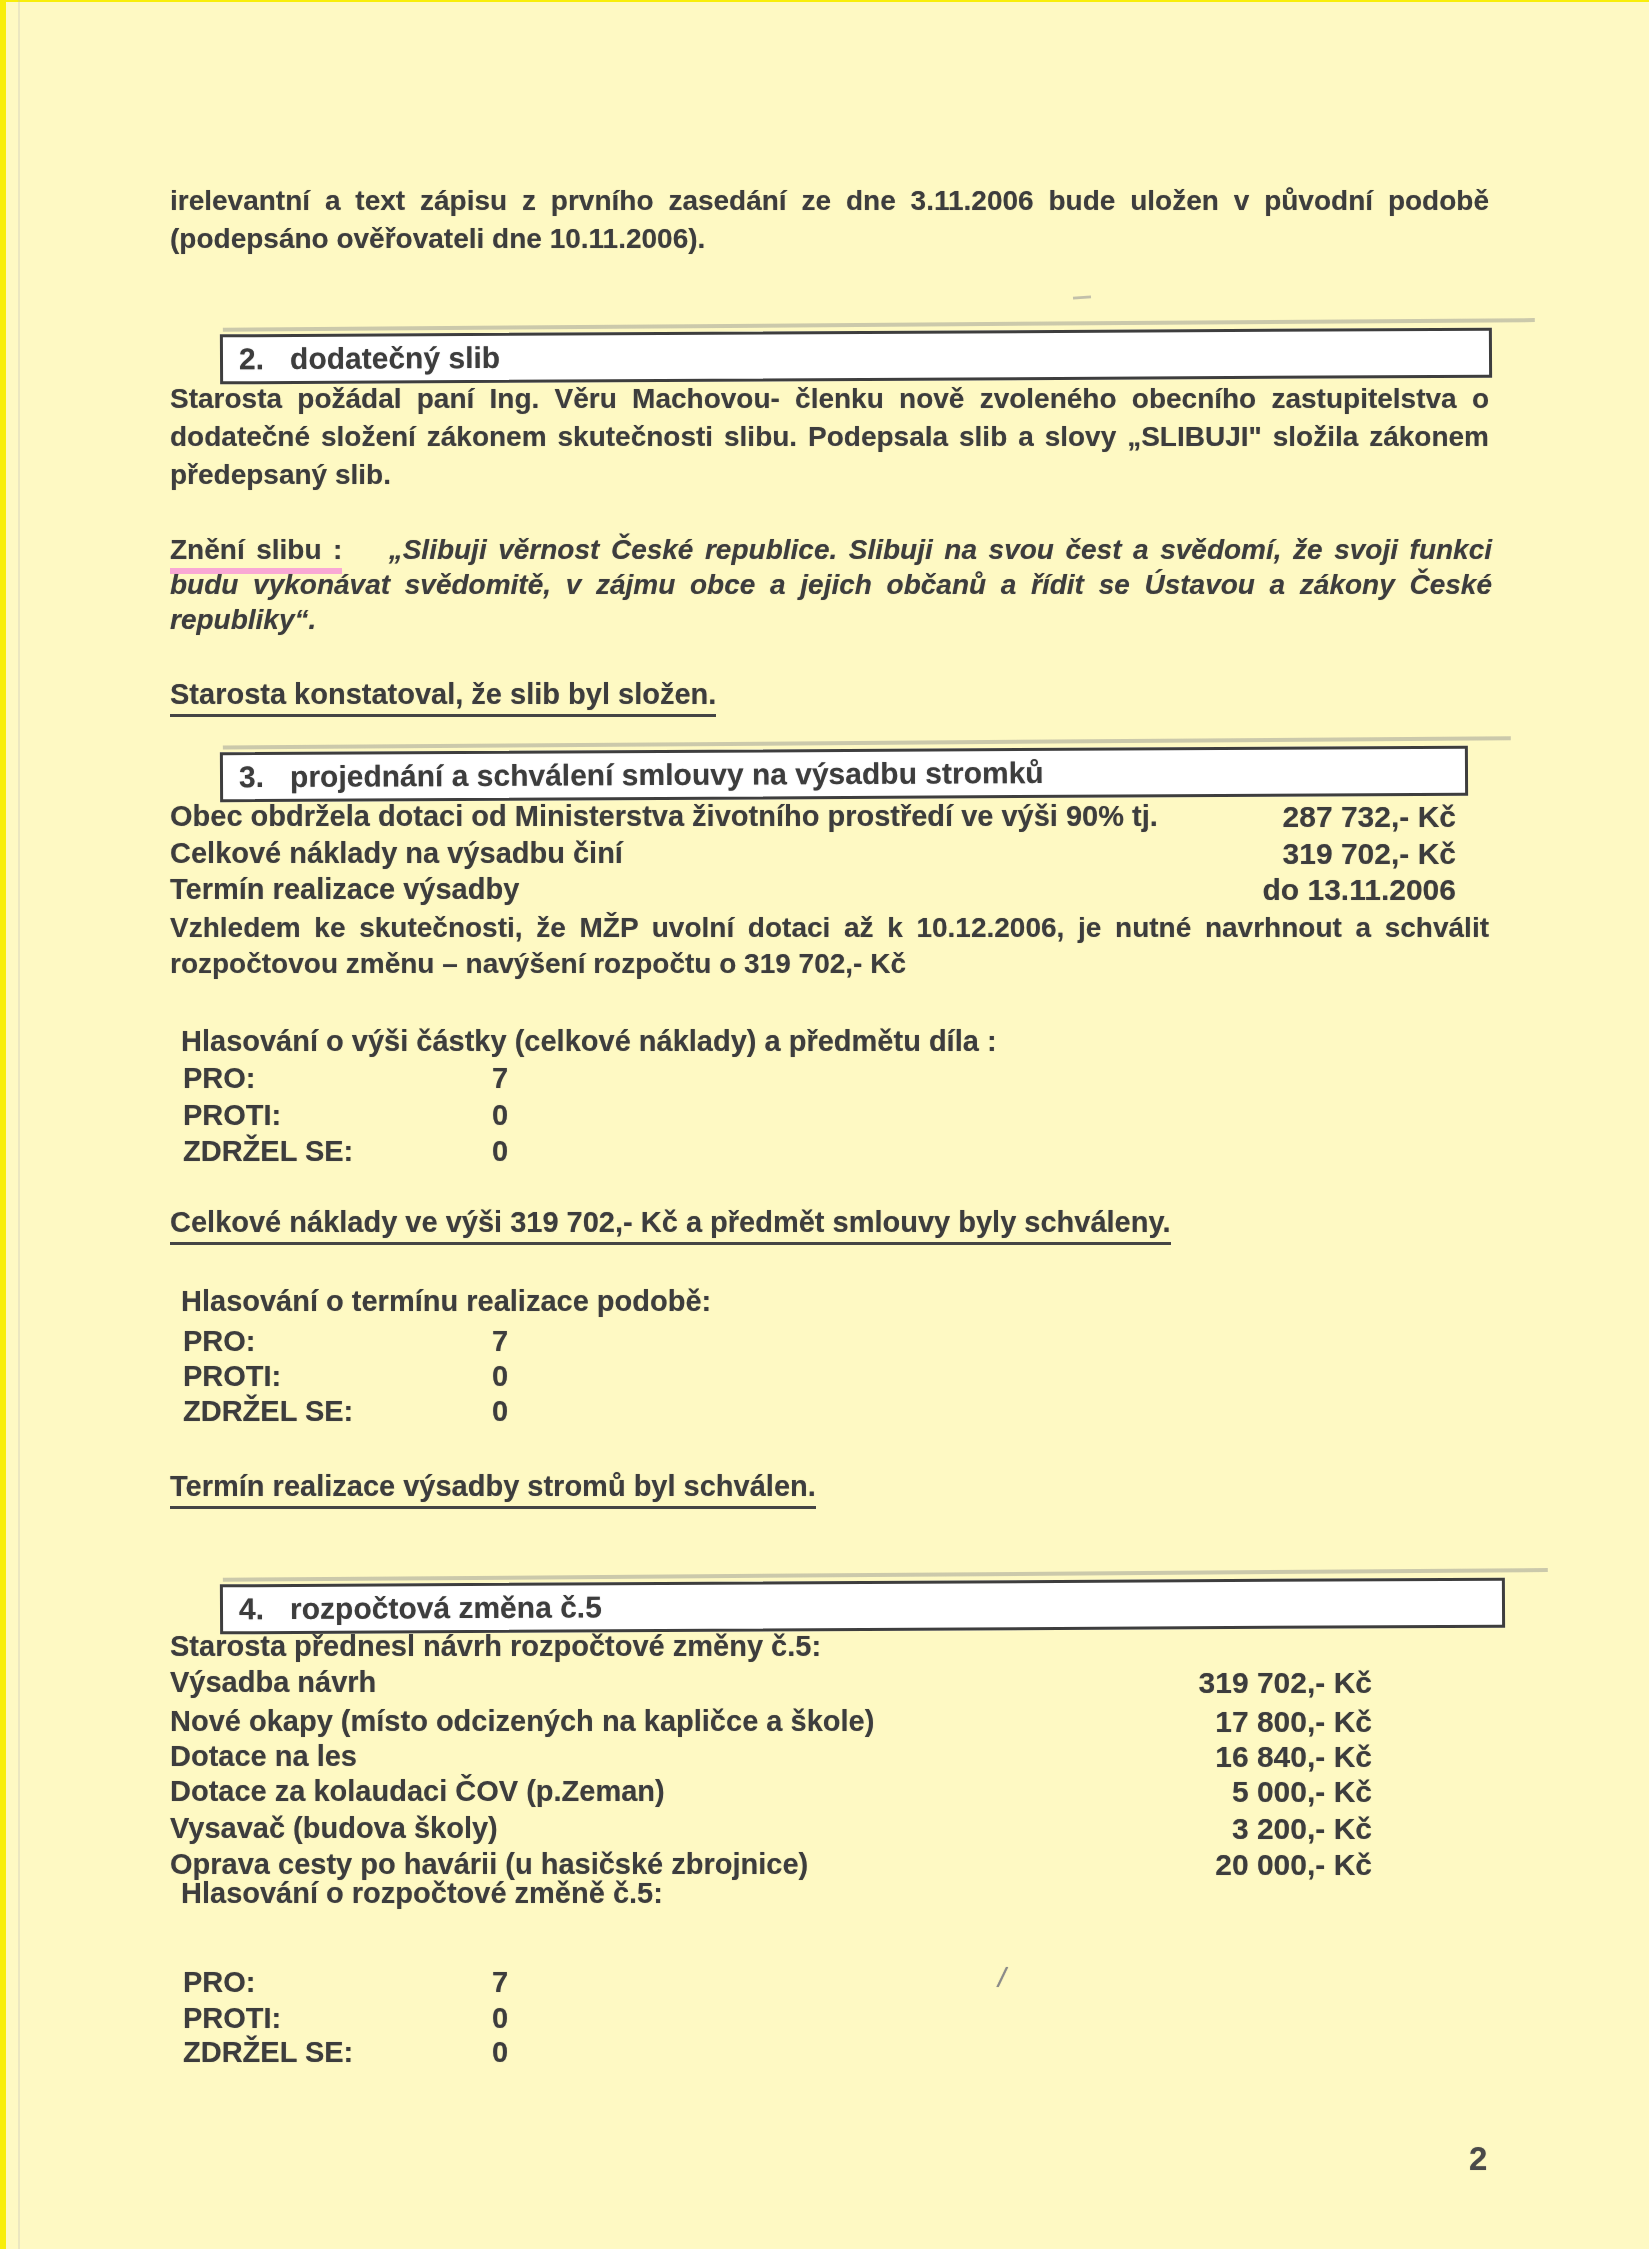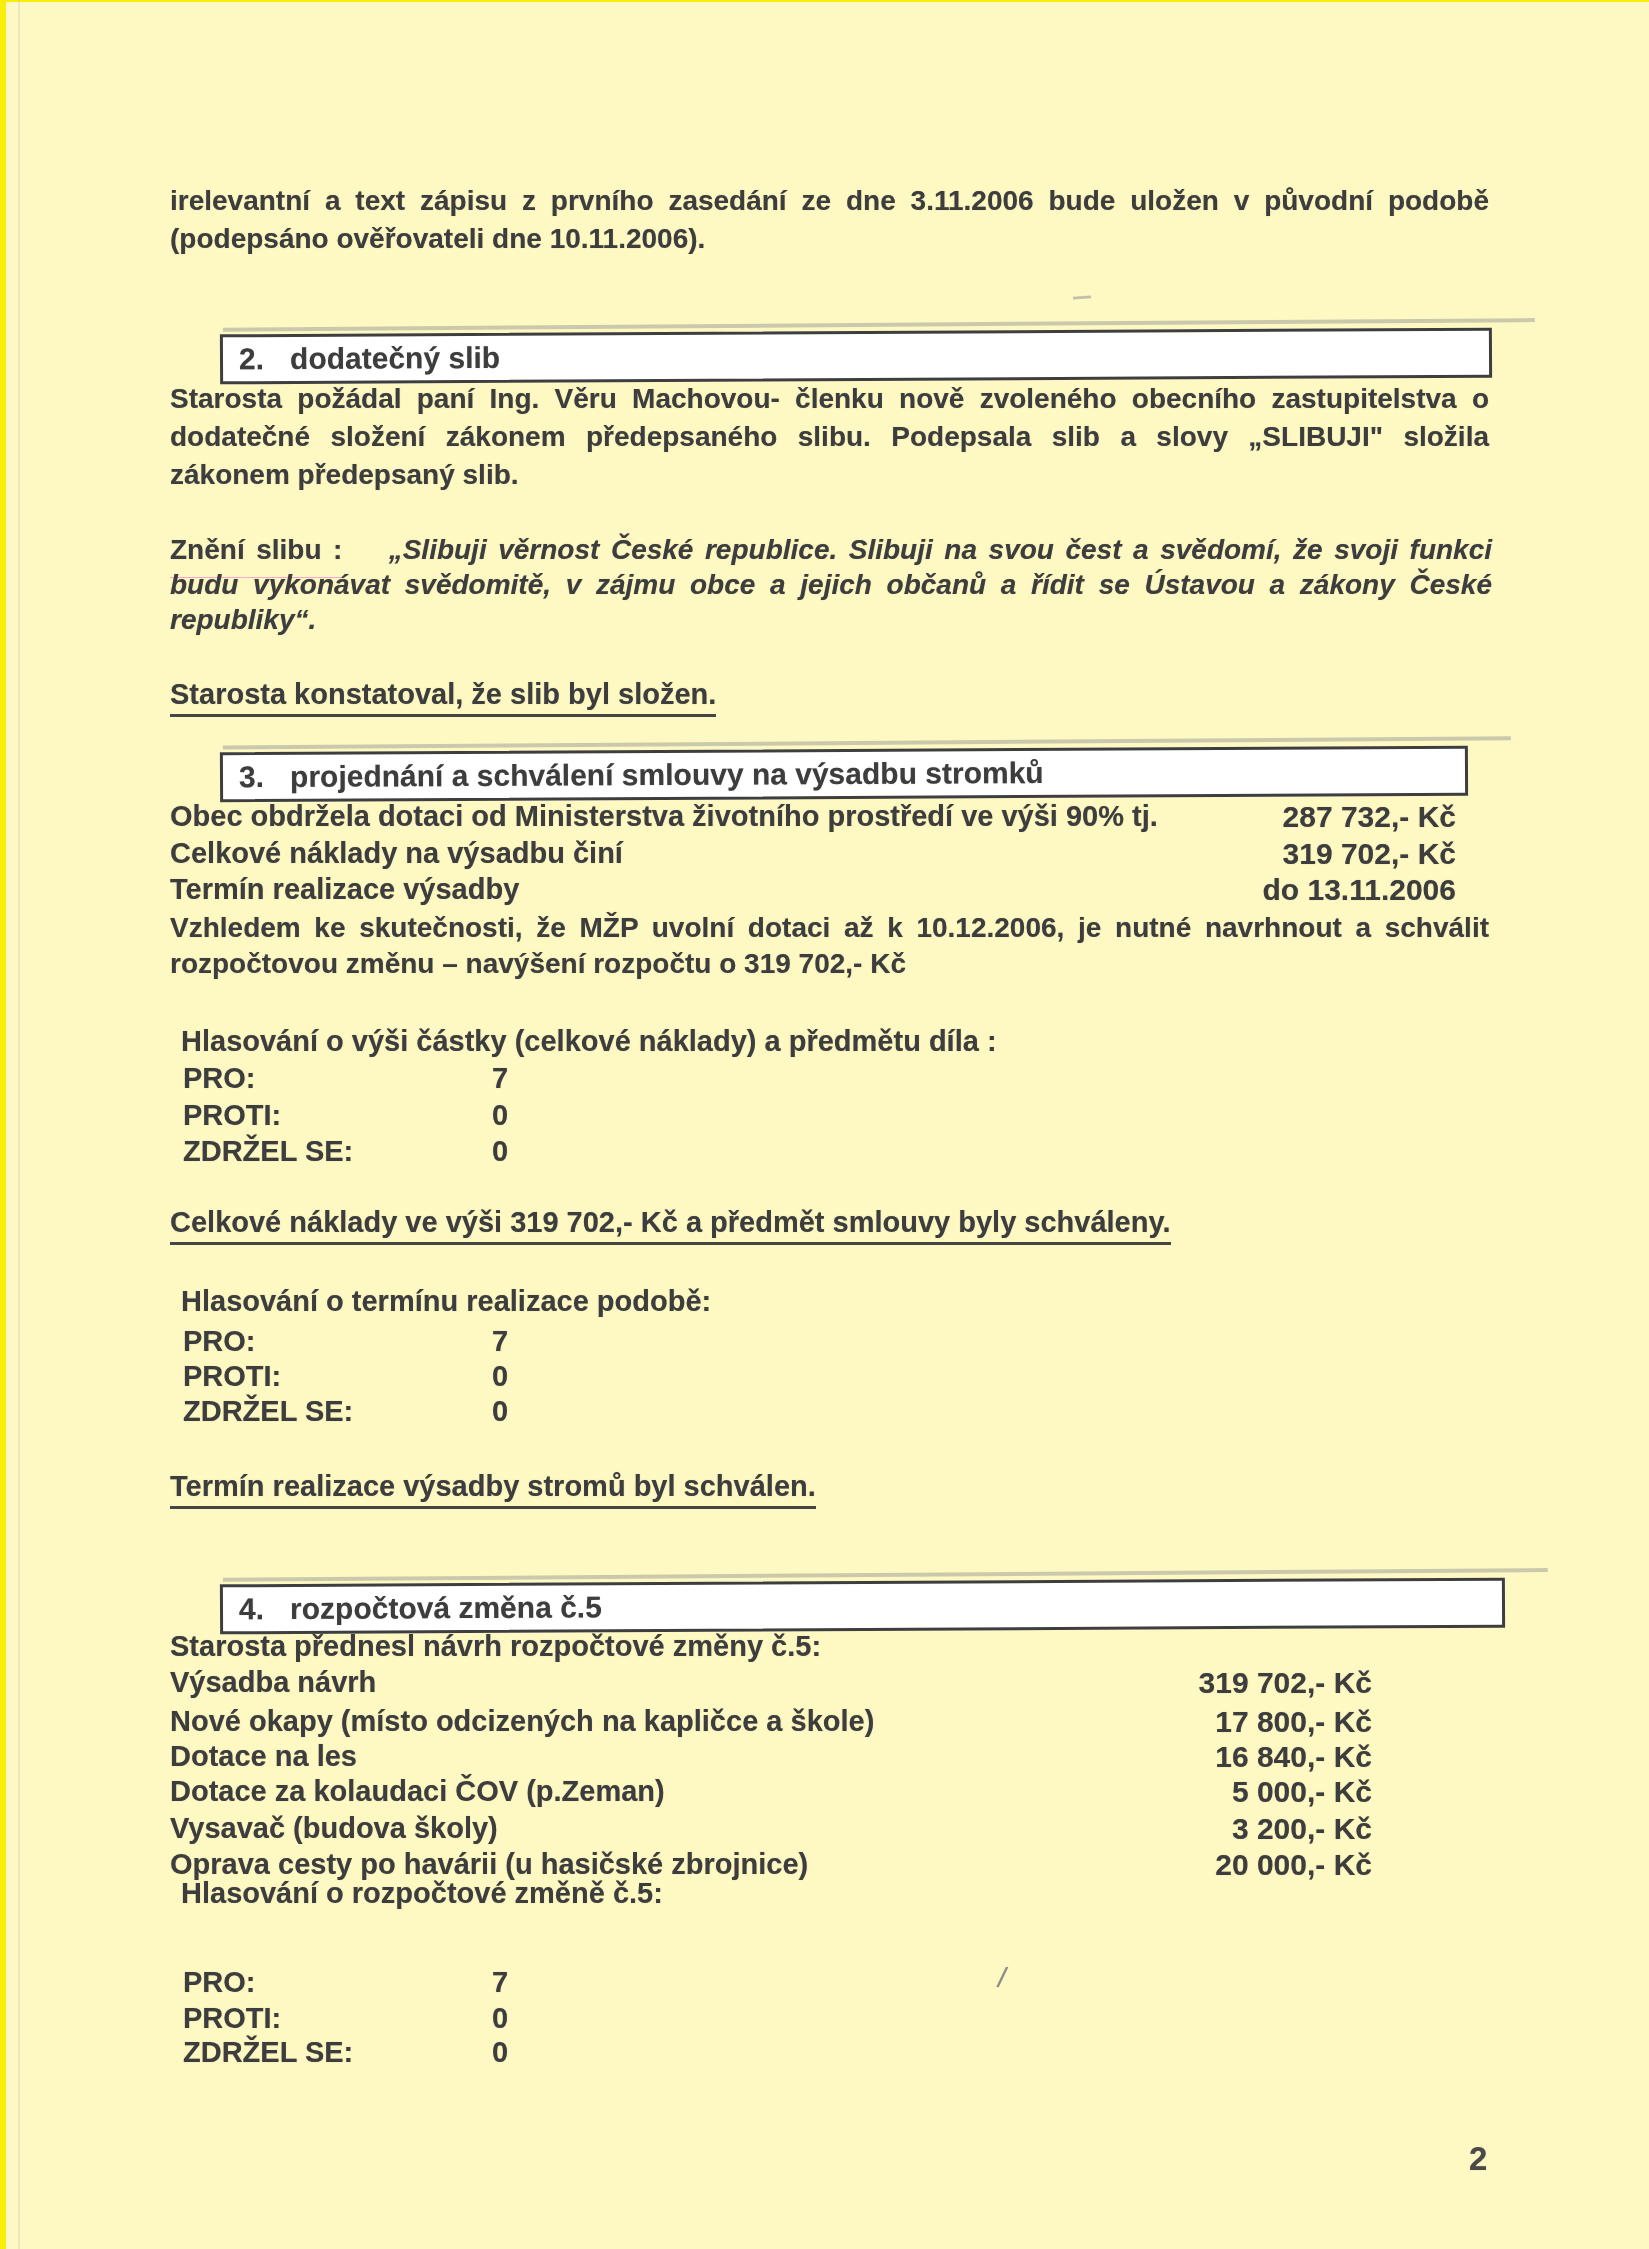--- a/index.html
+++ b/index.html
@@ -54,21 +54,21 @@
   .vote-row .num{position:absolute;left:309px;top:0;}
   .uline{
     position:absolute;left:170px;
     font-size:29px;font-weight:700;
   }
   .uline span{border-bottom:3px solid #454545;padding-bottom:4px;}
   .oath{
     position:absolute;left:170px;width:1322px;
     font-size:28px;font-weight:700;line-height:35px;text-align:justify;
   }
-  .oath .lbl{border-bottom:1px solid #f9a8d4;padding-bottom:12px;font-style:normal;}
+  .oath .lbl{border-bottom:6px solid #f9a8d4;padding-bottom:3px;font-style:normal;}
   .oath .body{font-style:italic;}
   .pagenum{
     position:absolute;left:1469px;top:2140px;
     font-size:33px;font-weight:700;color:#4a4a4a;
   }
   .artifact-dash{
     position:absolute;left:1073px;top:296px;width:18px;height:3px;
     background:#9a9a9a;opacity:.6;transform:rotate(-4deg);
   }
   .artifact-slash{
@@ -86,21 +86,21 @@
   <div class="edge-faint"></div>
 
   <div class="para txt" style="top:182px;">irelevantní a text zápisu z prvního zasedání ze dne 3.11.2006 bude uložen v původní podobě (podepsáno ověřovateli dne 10.11.2006).</div>
   <div class="artifact-dash"></div>
 
   <div class="secbox txt" style="top:331px;width:1266px;">
     <span class="num">2.</span>
     <span class="ttl">dodatečný slib</span>
   </div>
 
-  <div class="para txt" style="top:380px;">Starosta požádal paní Ing. Věru Machovou- členku nově zvoleného  obecního zastupitelstva o dodatečné složení zákonem předepsaného slibu. Podepsala slib a slovy „SLIBUJI" složila zákonem předepsaný slib.</div>
+  <div class="para txt" style="top:380px;">Starosta požádal paní Ing. Věru Machovou- členku nově zvoleného  obecního zastupitelstva o dodatečné složení zákonem skutečnosti slibu. Podepsala slib a slovy „SLIBUJI" složila zákonem předepsaný slib.</div>
 
   <div class="oath txt" style="top:532px;">
     <span class="lbl">Znění slibu :</span>
     <span>&nbsp;&nbsp;</span>
     <span class="body">„Slibuji věrnost České republice. Slibuji na svou čest a svědomí, že svoji funkci budu vykonávat svědomitě, v zájmu obce a jejich občanů a řídit se Ústavou a zákony České republiky“.</span>
   </div>
 
   <div class="uline txt" style="top:678px;">
     <span>Starosta konstatoval, že slib byl složen.</span>
   </div>

